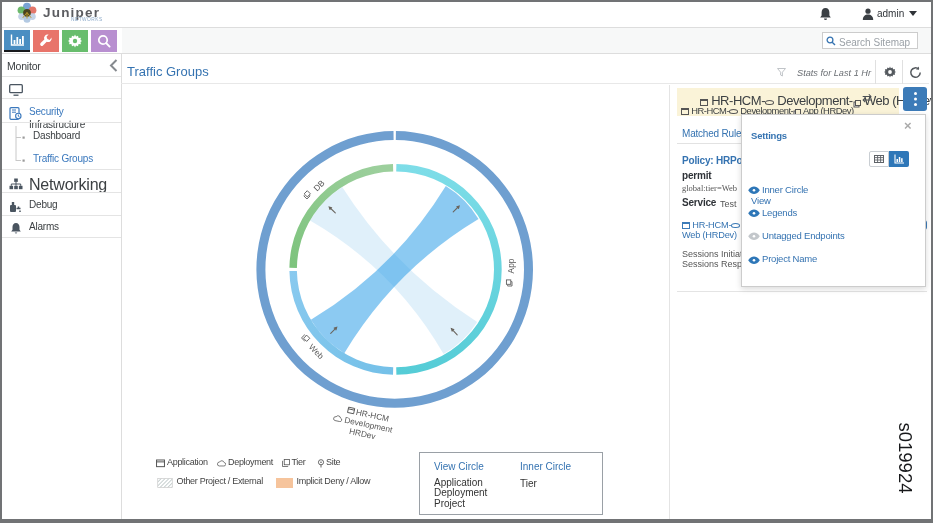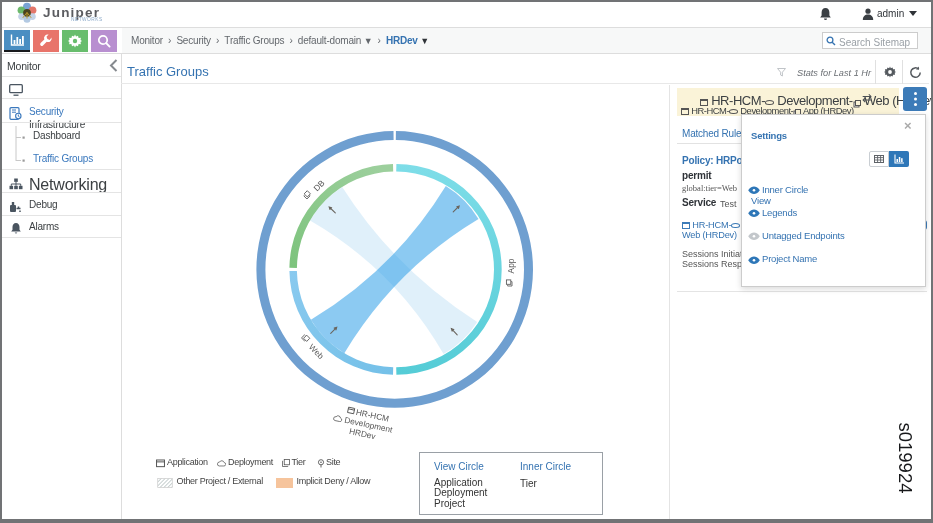--- a/index.html
+++ b/index.html
@@ -61,21 +61,20 @@
   <path d="M7 0.5 L8 2.5 L10 1.7 L10.6 3.9 L12.9 3.7 L12.5 6 L14 7 L12.5 8 L12.9 10.3 L10.6 10.1 L10 12.3 L8 11.5 L7 13.5 L6 11.5 L4 12.3 L3.4 10.1 L1.1 10.3 L1.5 8 L0 7 L1.5 6 L1.1 3.7 L3.4 3.9 L4 1.7 L6 2.5 Z" fill="#fff"></path>
   <circle cx="7" cy="7" r="2.2" fill="#68bd6d"></circle>
 </svg>
 <div class="abs" style="left:91px;top:30px;width:26px;height:22px;background:#b88fd0;"></div>
 <svg class="abs" style="left:97px;top:34px;" width="14" height="14" viewBox="0 0 14 14">
   <circle cx="6" cy="6" r="4.2" stroke="#fff" stroke-width="1.7" fill="none"></circle>
   <path d="M9.2 9.2 L12.6 12.6" stroke="#fff" stroke-width="1.9" stroke-linecap="round"></path>
 </svg>
 
 
-<div class="abs" style="left:131px;top:35px;font-size:10px;letter-spacing:-0.2px;color:#64686d;">Monitor&nbsp;&nbsp;›&nbsp;&nbsp;Security&nbsp;&nbsp;›&nbsp;&nbsp;Traffic Groups&nbsp;&nbsp;›&nbsp;&nbsp;default-domain <span style="font-size:9px;">▼</span>&nbsp;&nbsp;›&nbsp;&nbsp;<b style="color:#3573b1;">HRDev</b> <span style="font-size:9px;color:#2f3338;">▼</span></div>
 
 
 <div class="abs" style="left:822px;top:32px;width:96px;height:17px;background:#fff;border:1px solid #ccc;"></div>
 <svg class="abs" style="left:826px;top:36px;" width="10" height="10" viewBox="0 0 10 10">
   <circle cx="4" cy="4" r="2.9" stroke="#3573b1" stroke-width="1.3" fill="none"></circle>
   <path d="M6.2 6.2 L9 9" stroke="#3573b1" stroke-width="1.4"></path>
 </svg>
 <div class="abs" style="left:839px;top:37px;font-size:10px;color:#9aa0a6;">Search Sitemap</div>
 
 

